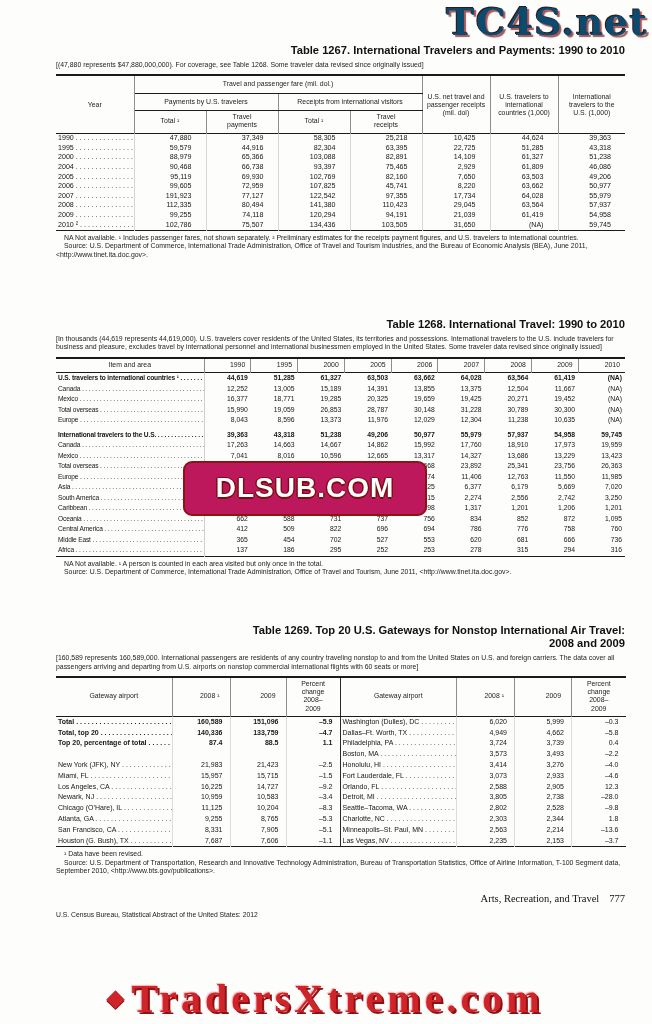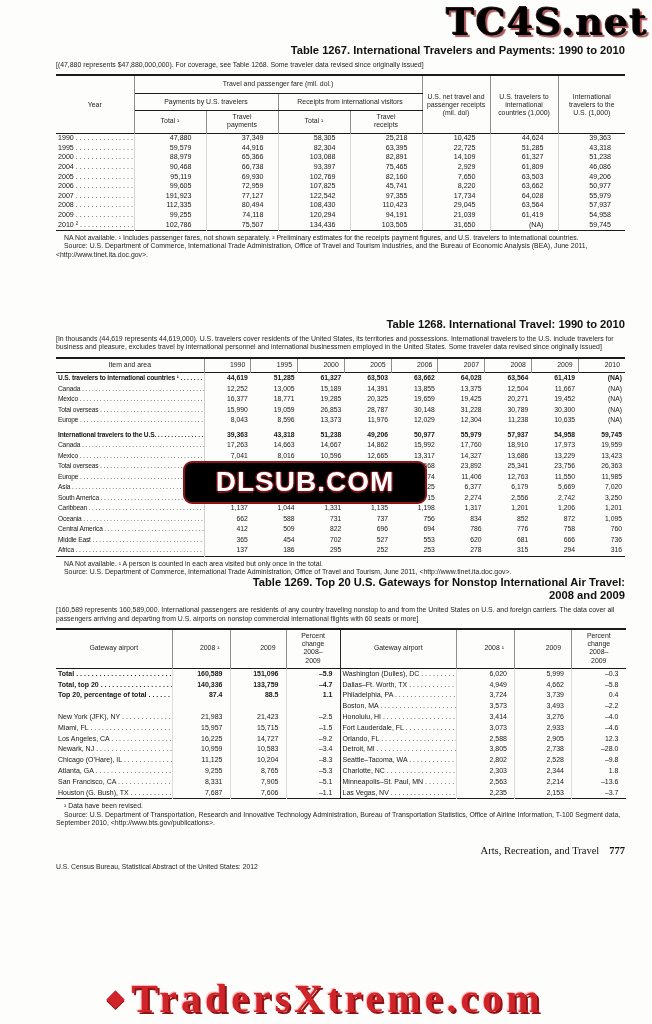--- a/index.html
+++ b/index.html
@@ -54,31 +54,31 @@
   .t1269 thead th { border-right:1px solid #8e8e8e; padding:2px 2px 3px; }
   .t1269 thead th:last-child { border-right:none; }
   .t1269 thead th.pc { white-space:pre-line; }
   .t1269 thead th.yr { text-align:right; padding-right:10px; }
   .t1269 tbody td { font-size:7px; line-height:10.8px; }
   .t1269 tbody td:not(:last-child) { border-right:1px solid #dcdcdc; }
   .t1269 td.num { padding-right:7px; }
   .t1269 td.lbl { padding-left:2px; }
 
   .section-2 { margin-top:59px; }
-  .section-3 { }
+  .section-3 { margin-top:48px; }
 
   
   .page-footer { margin-top:18px; }
   .pf-right { text-align:right; font-family:"Liberation Serif", serif; font-size:10.5px; color:#111; }
-  .pf-num { font-weight:bold; margin-left:10px;text-align:center; }
+  .pf-num { font-weight:normal; margin-left:10px;text-align:center; }
   .pf-left { font-size:6.8px; color:#222; margin-top:7px; }
 
   
-  .wm-top { position:absolute; top:0; right:4px; font-family:"DejaVu Serif", serif; font-weight:bold; font-size:38px; line-height:44px; letter-spacing:1px; color:#000000; text-shadow:2px 2px 1px rgba(140,25,25,.75), -1px -1px 0 rgba(25,0,0,.9); z-index:6; }
-  .wm-mid { position:absolute; left:127px; top:104px; width:244px; height:43px; background:#000000; border:2px solid #8f1216; border-radius:9px; display:flex; align-items:center; justify-content:center; font-weight:bold; font-size:28px; letter-spacing:1px; color:#ffffff; text-shadow:1.5px 0 0 #7c0e12, -1.5px 0 0 #7c0e12, 0 1.5px 0 #7c0e12, 0 -1.5px 0 #7c0e12; z-index:5; }
+  .wm-top { position:absolute; top:0; right:4px; font-family:"DejaVu Serif", serif; font-weight:bold; font-size:38px; line-height:44px; letter-spacing:1px; color:#0c4a6e; text-shadow:2px 2px 1px rgba(140,25,25,.75), -1px -1px 0 rgba(25,0,0,.9); z-index:6; }
+  .wm-mid { position:absolute; left:127px; top:104px; width:244px; height:55px; background:#be185d; border:2px solid #8f1216; border-radius:9px; display:flex; align-items:center; justify-content:center; font-weight:bold; font-size:28px; letter-spacing:1px; color:#ffffff; text-shadow:1.5px 0 0 #7c0e12, -1.5px 0 0 #7c0e12, 0 1.5px 0 #7c0e12, 0 -1.5px 0 #7c0e12; z-index:5; }
   .wm-bottom { position:absolute; bottom:2px; left:0; width:100%; text-align:center; font-family:Liberation Serif, serif; font-weight:bold; font-size:40px; line-height:46px; letter-spacing:4px; color:#cf2429; text-shadow:2px 2px 0 #8e1114, -1px -1px 1px #ffb0b0; z-index:6; white-space:nowrap; }
   .wm-ornament { display:inline-block; width:13px; height:13px; background:#cf2429; transform:rotate(45deg); margin-right:10px; margin-bottom:6px; box-shadow:1px 1px 0 #8e1114; }
 </style>
 </head>
 <body>
 
 <div class="wm-top">TC4S.net</div>
 
 <div class="page">
 
@@ -185,21 +185,21 @@
             <td class="num">122,542</td>
             <td class="num">97,355</td>
             <td class="num">17,734</td>
             <td class="num">64,028</td>
             <td class="num">55,979</td>
           </tr>
           <tr>
             <td class="lbl"><span>2008</span><span class="ldr"> . . . . . . . . . . . . . . . . . . . . . . . . . . . . . . . . . . . . . . . . . . . . . . . . . . . . . . . . . . . . . . . . . . . . . .</span></td>
             <td class="num">112,335</td>
             <td class="num">80,494</td>
-            <td class="num">108,430</td>
+            <td class="num">141,380</td>
             <td class="num">110,423</td>
             <td class="num">29,045</td>
             <td class="num">63,564</td>
             <td class="num">57,937</td>
           </tr>
           <tr>
             <td class="lbl"><span>2009</span><span class="ldr"> . . . . . . . . . . . . . . . . . . . . . . . . . . . . . . . . . . . . . . . . . . . . . . . . . . . . . . . . . . . . . . . . . . . . . .</span></td>
             <td class="num">99,255</td>
             <td class="num">74,118</td>
             <td class="num">120,294</td>

